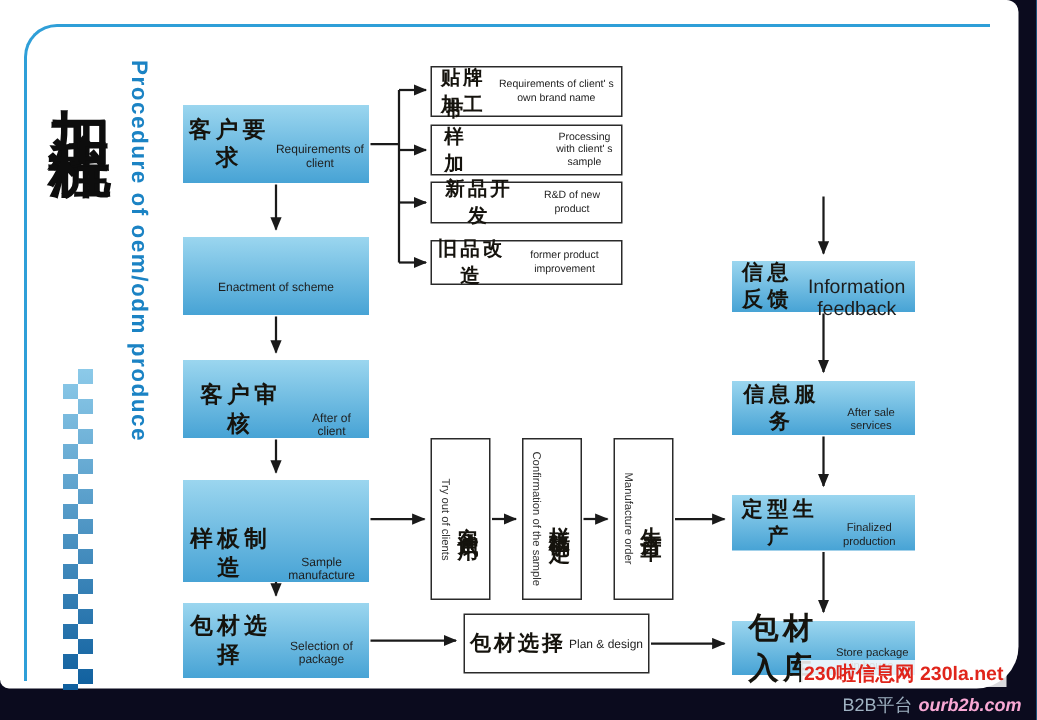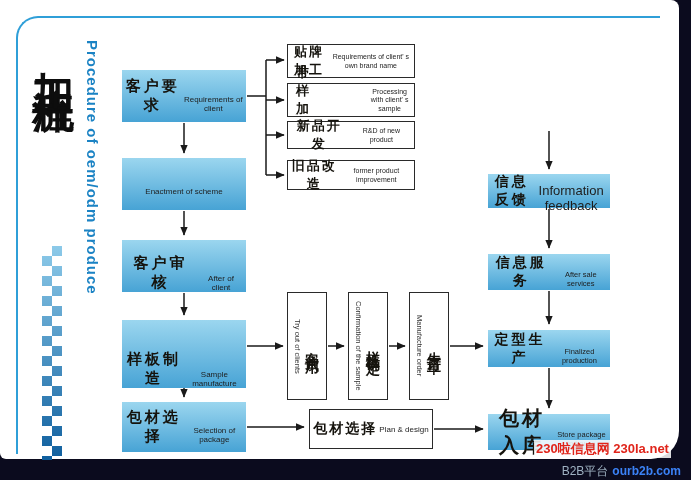--- a/index.html
+++ b/index.html
@@ -69,21 +69,21 @@
   .watermark {
     position:absolute; left:534px; top:440px;
     font-size:13px; font-weight:bold; color:#e0251b;
     background:rgba(255,255,255,0.85); padding:0 2px; white-space:nowrap;
     z-index:5;
   }
   .footer {
     position:absolute; right:10px; top:461px; white-space:nowrap; z-index:6;
   }
   .footer .plat { color:#9fb2c2; font-size:12px; margin-right:4px; }
-  .footer .site { color:#3b82f6; font-size:12px; font-weight:bold; }
+  .footer .site { color:#f9a8d4; font-size:12px; font-weight:bold; font-style:italic; }
 </style>
 </head>
 <body>
 
 <div class="stage">
   <div class="panel"></div>
   <div class="deco-line"></div>
 
   <div class="v-title">加工流程</div>
   <div class="v-subtitle">Procedure of oem/odm produce</div>

